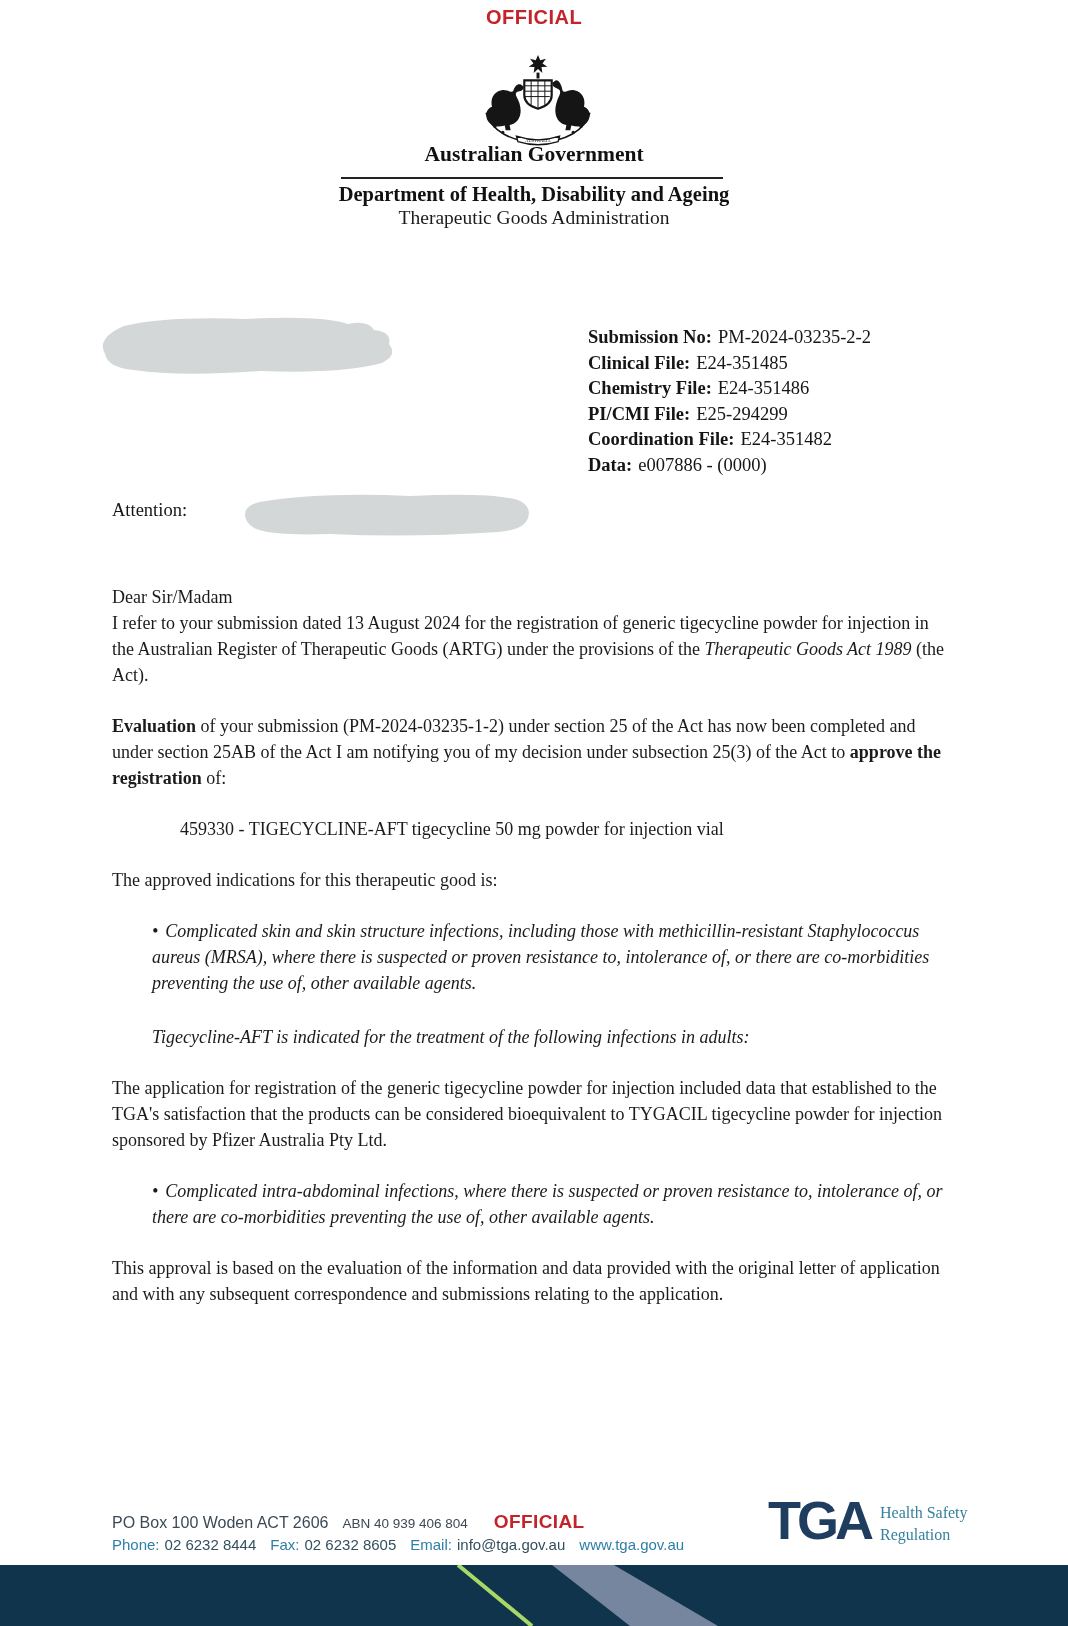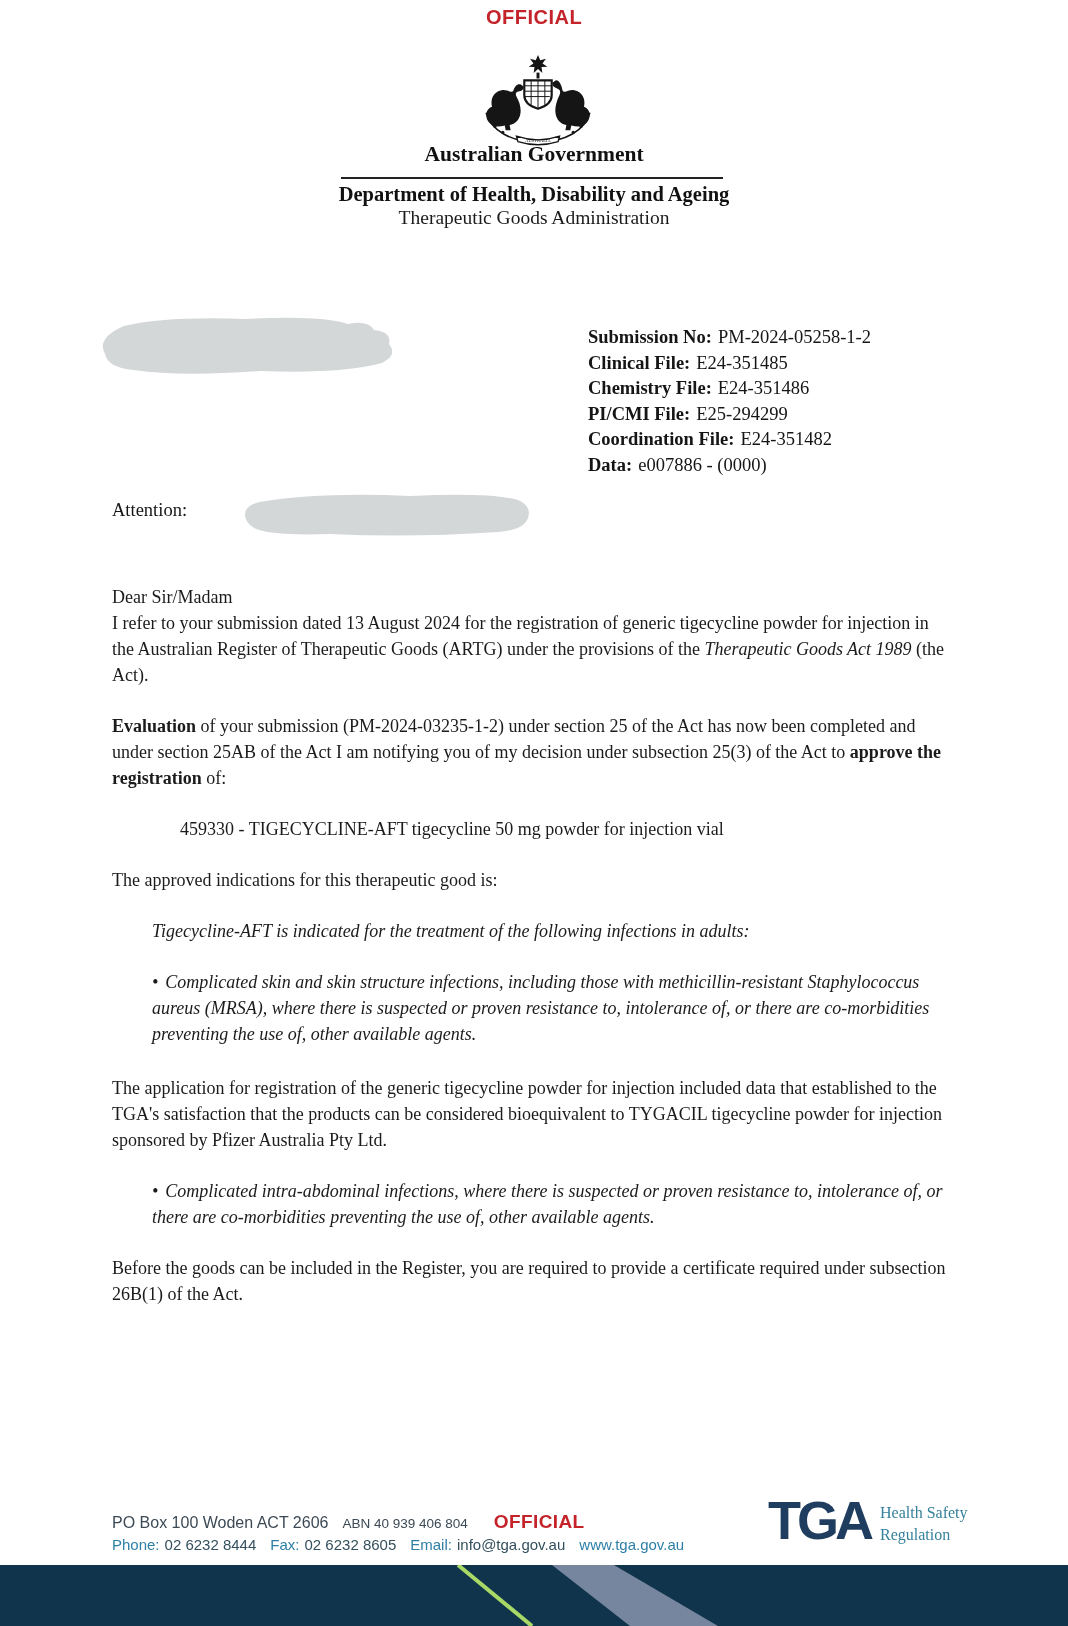--- a/index.html
+++ b/index.html
@@ -103,21 +103,21 @@
   <div class="gov-title">Australian Government</div>
   <div class="hdr-divider"></div>
   <div class="dept-title">Department of Health, Disability and Ageing</div>
   <div class="agency-title">Therapeutic Goods Administration</div>
 
   <svg class="redact" style="left:96px;top:312px;" width="312" height="72" viewBox="0 0 312 72">
     <path fill="#d4d7d8" d="M28,14 Q70,4 150,7 Q225,3 252,12 Q272,8 278,18 Q296,20 293,32 Q302,43 286,51 Q245,62 165,59 Q85,65 38,58 Q12,56 9,42 Q0,26 28,14 Z"></path>
   </svg>
 
   <div class="ref-block">
-    <div><span class="lbl">Submission No:</span><span class="val">PM-2024-05258-1-2</span></div>
+    <div><span class="lbl">Submission No:</span><span class="val">PM-2024-03235-2-2</span></div>
     <div><span class="lbl">Clinical File:</span><span class="val">E24-351485</span></div>
     <div><span class="lbl">Chemistry File:</span><span class="val">E24-351486</span></div>
     <div><span class="lbl">PI/CMI File:</span><span class="val">E25-294299</span></div>
     <div><span class="lbl">Coordination File:</span><span class="val">E24-351482</span></div>
     <div><span class="lbl">Data:</span><span class="val">e007886 - (0000)</span></div>
   </div>
 
   <div class="attention-row">Attention:</div>
   <svg class="redact" style="left:240px;top:490px;" width="292" height="46" viewBox="0 0 292 46">
     <path fill="#d4d7d8" d="M20,12 Q80,2 170,6 Q250,2 278,10 Q292,16 288,28 Q284,40 258,42 Q170,48 90,44 Q30,46 14,38 Q2,30 6,20 Q10,14 20,12 Z"></path>
@@ -126,30 +126,30 @@
   <div class="body-text">
     <div class="para tight">Dear Sir/Madam</div>
     <div class="para"><span>I refer to your submission dated 13 August 2024 for the registration of generic tigecycline powder for injection in the Australian Register of Therapeutic Goods (ARTG) under the provisions of the </span><span class="i">Therapeutic Goods Act 1989</span><span> (the Act).</span></div>
 
     <div class="para"><span class="b">Evaluation</span><span> of your submission (PM-2024-03235-1-2) under section 25 of the Act has now been completed and under section 25AB of the Act I am notifying you of my decision under subsection 25(3) of the Act to </span><span class="b">approve the registration</span><span> of:</span></div>
 
     <div class="para indent-product">459330 - TIGECYCLINE-AFT tigecycline 50 mg powder for injection vial</div>
 
     <div class="para">The approved indications for this therapeutic good is:</div>
 
+    <div class="para i indent-quote" style="margin-bottom:28px;"><span class="bullet-mark">•</span><span>Complicated skin and skin structure infections, including those with methicillin-resistant Staphylococcus aureus (MRSA), where there is suspected or proven resistance to, intolerance of, or there are co-morbidities preventing the use of, other available agents.</span></div>
+
     <div class="para i indent-quote">Tigecycline-AFT is indicated for the treatment of the following infections in adults:</div>
-
-    <div class="para i indent-quote" style="margin-bottom:28px;"><span class="bullet-mark">•</span><span>Complicated skin and skin structure infections, including those with methicillin-resistant Staphylococcus aureus (MRSA), where there is suspected or proven resistance to, intolerance of, or there are co-morbidities preventing the use of, other available agents.</span></div>
 
     <div class="para">The application for registration of the generic tigecycline powder for injection  included data that established to the TGA's satisfaction that the products can be considered bioequivalent to TYGACIL tigecycline powder for injection sponsored by Pfizer Australia Pty Ltd.</div>
 
     <div class="para i indent-quote"><span class="bullet-mark">•</span><span>Complicated intra-abdominal infections, where there is suspected or proven resistance to, intolerance of, or there are co-morbidities preventing the use of, other available agents.</span></div>
 
+    <div class="para">This approval is based on the evaluation of the information and data provided with the original letter of application and with any subsequent correspondence and submissions relating to the application.</div>
 
-    <div class="para">Before the goods can be included in the Register, you are required to provide a certificate required under subsection 26B(1) of the Act.</div>
 
   </div>
 
   <div class="footer-line1">
     <span class="footer-address">PO Box 100  Woden ACT 2606</span>
     <span class="footer-abn">ABN 40 939 406 804</span>
     <span class="footer-official">OFFICIAL</span>
   </div>
   <div class="footer-line2">
     <span class="tlabel">Phone:</span>

